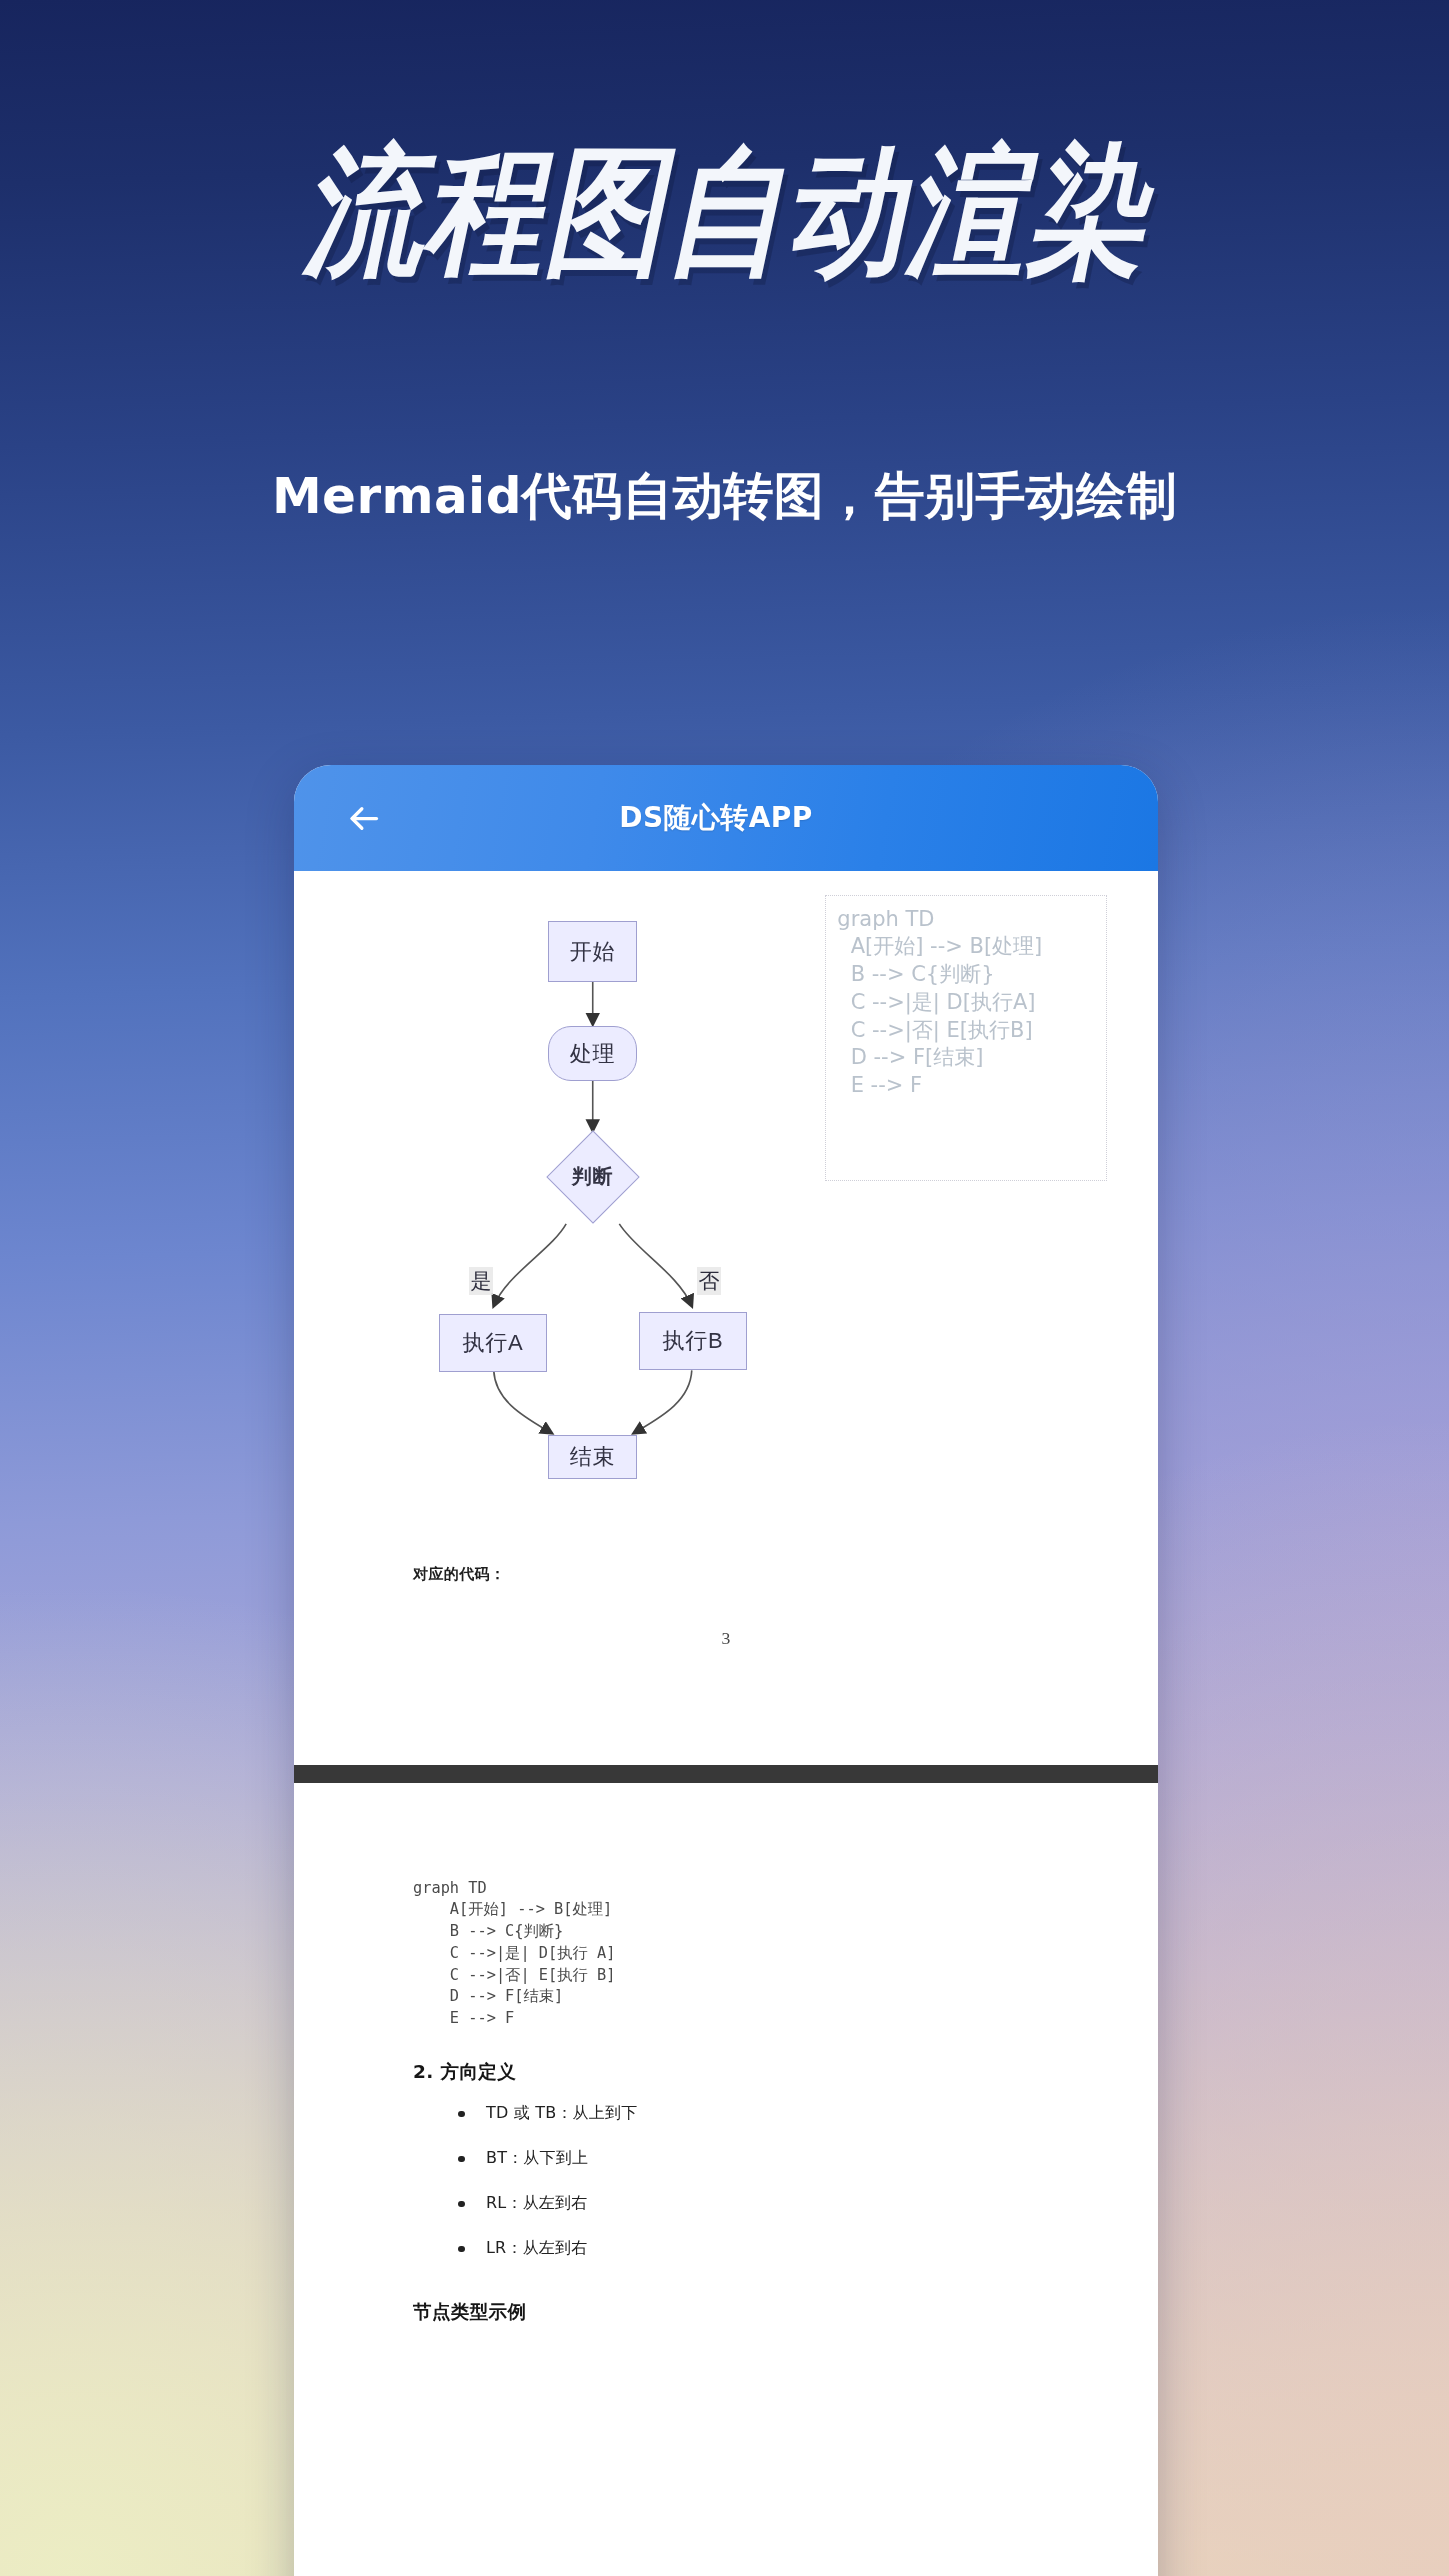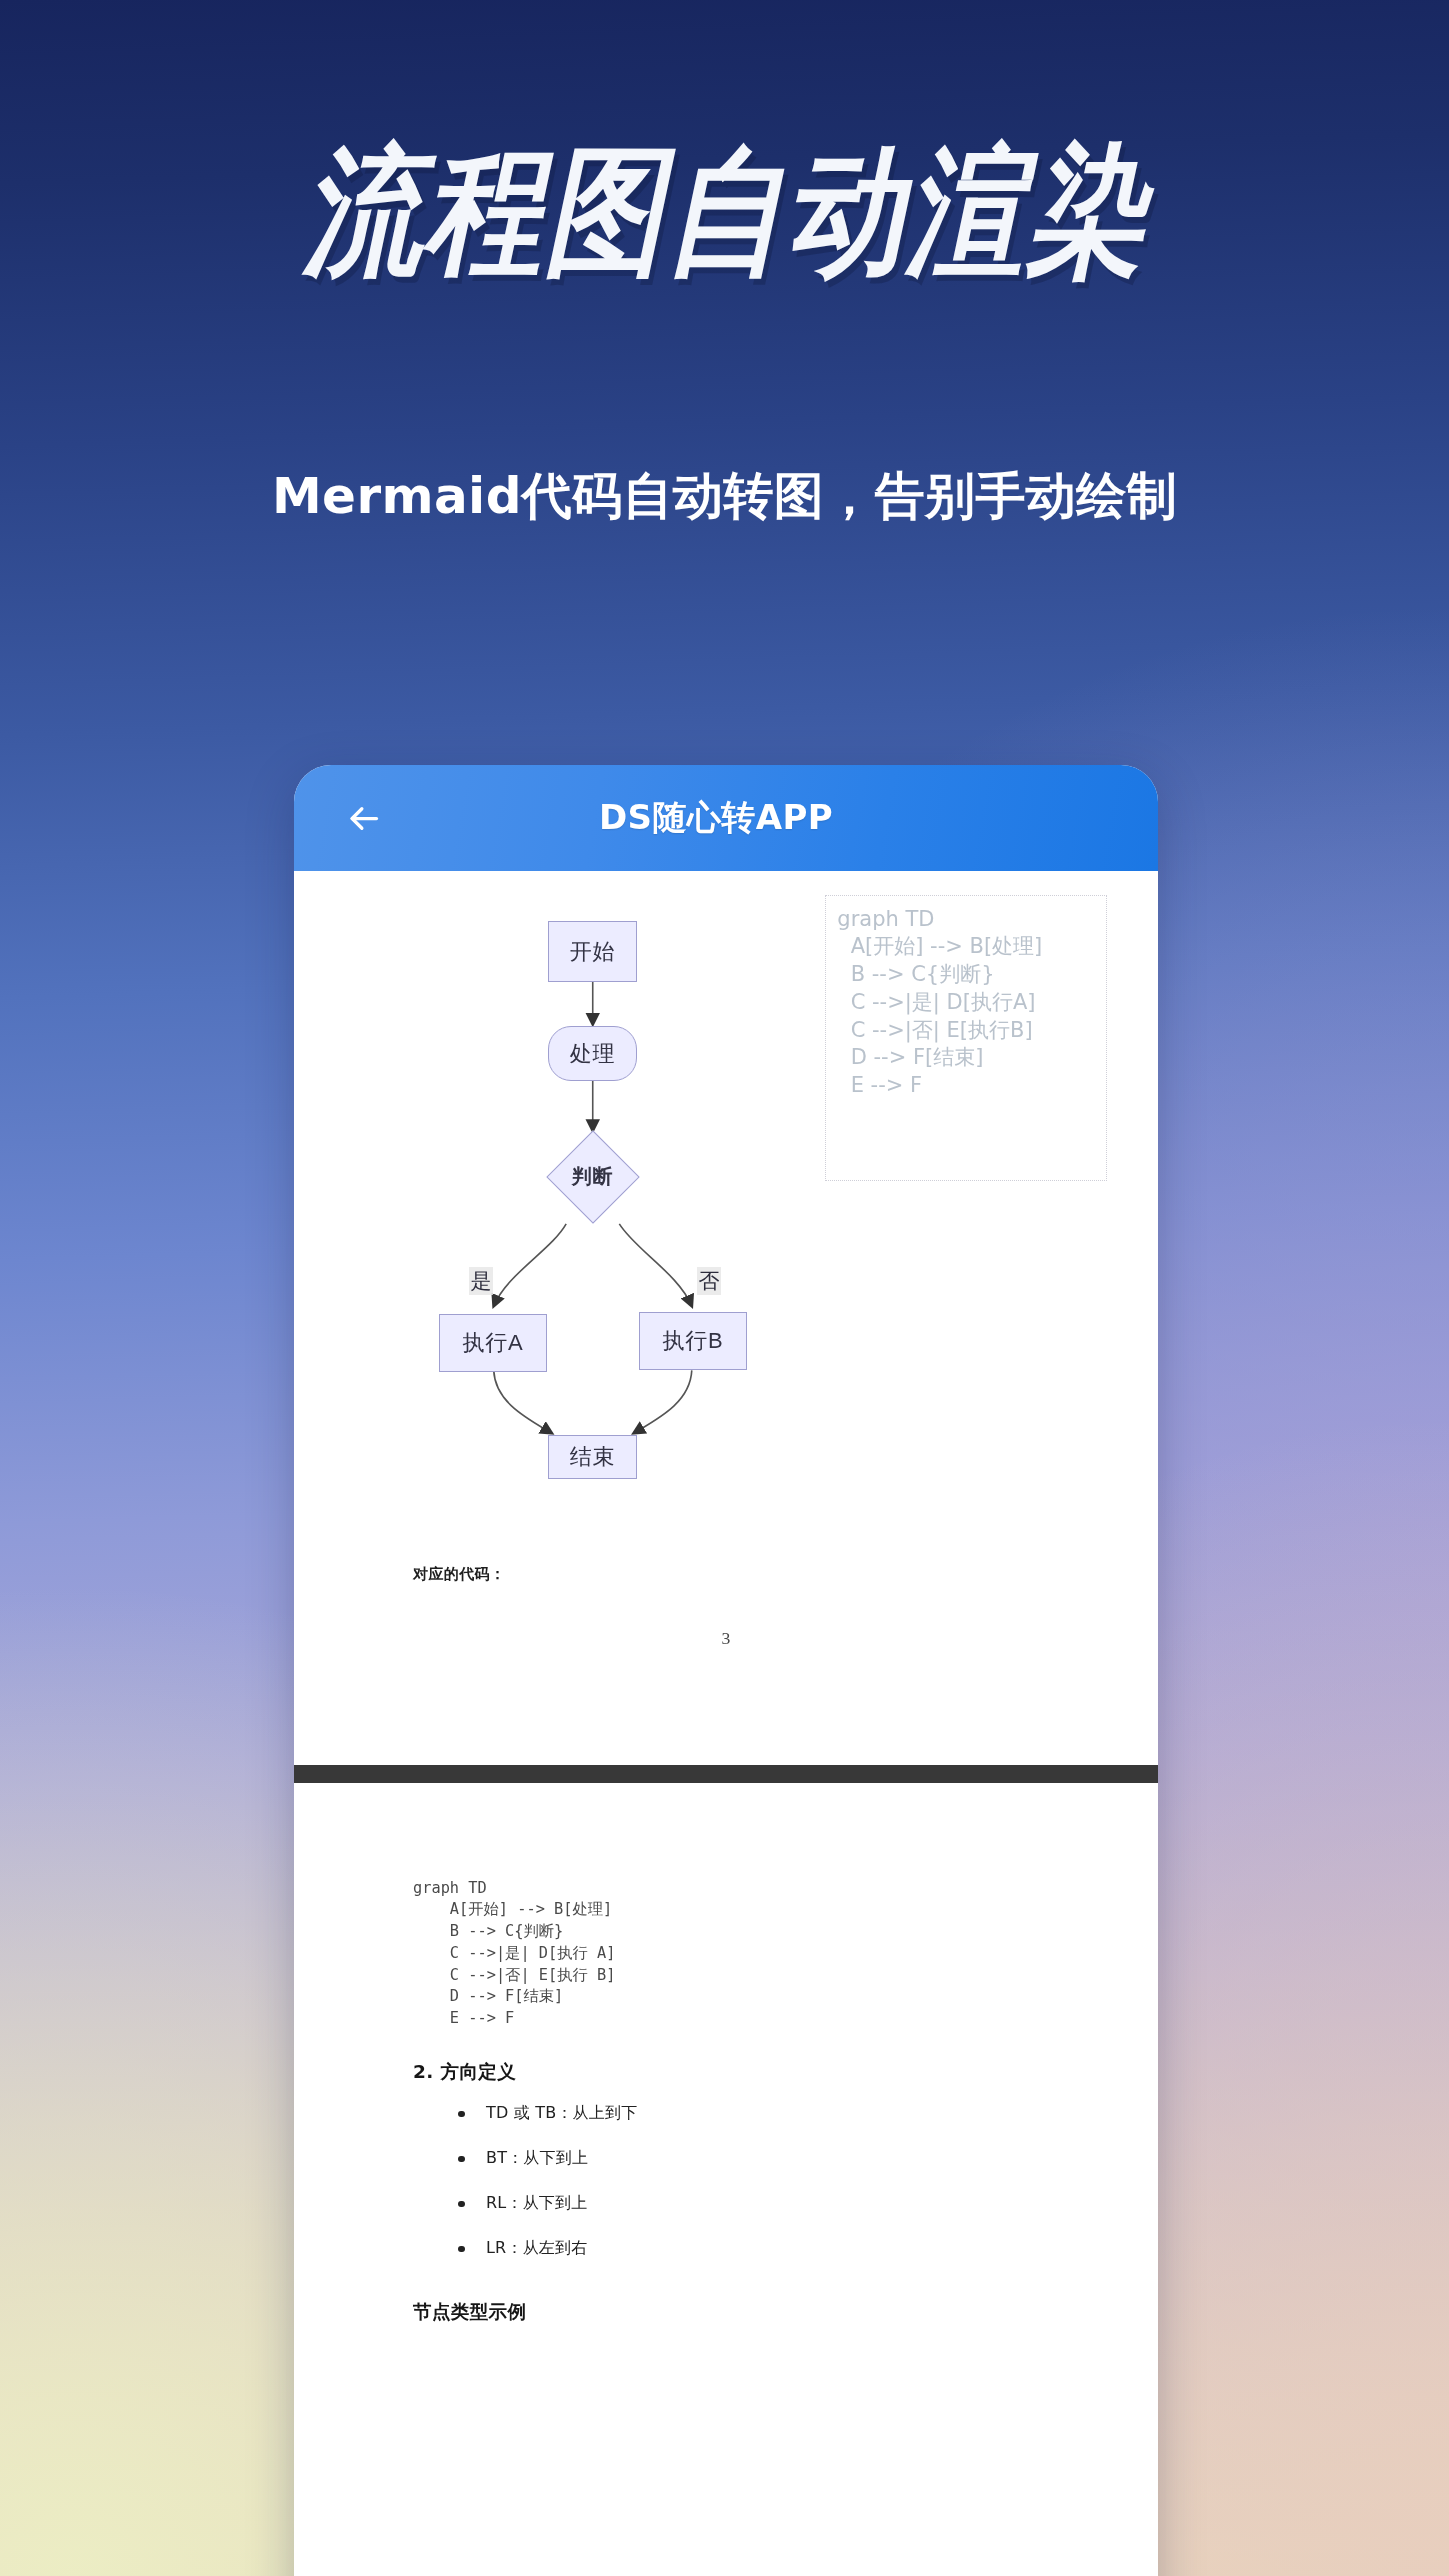--- a/index.html
+++ b/index.html
@@ -95,21 +95,21 @@
     transform: translateY(-50%);
     width: 42px; height: 42px;
     display: flex; align-items: center; justify-content: center;
   }
   .back-arrow svg { display: block; }
   .appbar-title {
     flex: 1;
     text-align: center;
     font-family: "DejaVu Sans", sans-serif;
     font-weight: 700;
-    font-size: 34px;
+    font-size: 28px;
     color: #ffffff;
     letter-spacing: 0.4px;
     text-shadow: 0 0.8px 1.6px rgba(0,0,0,0.12);
     padding-right: 20px;
   }
 
   
   .page-one {
     position: relative;
     height: 894px;
@@ -347,21 +347,21 @@
     C --&gt;|是| D[执行 A]
     C --&gt;|否| E[执行 B]
     D --&gt; F[结束]
     E --&gt; F</div>
 
       <div class="doc-h">2. 方向定义</div>
 
       <ul class="doc-list">
         <li>TD 或 TB：从上到下</li>
         <li>BT：从下到上</li>
-        <li>RL：从下到上</li>
+        <li>RL：从左到右</li>
         <li>LR：从左到右</li>
       </ul>
 
       <div class="doc-h2">节点类型示例</div>
     </div>
 
   </div>
 </div>
 
 

